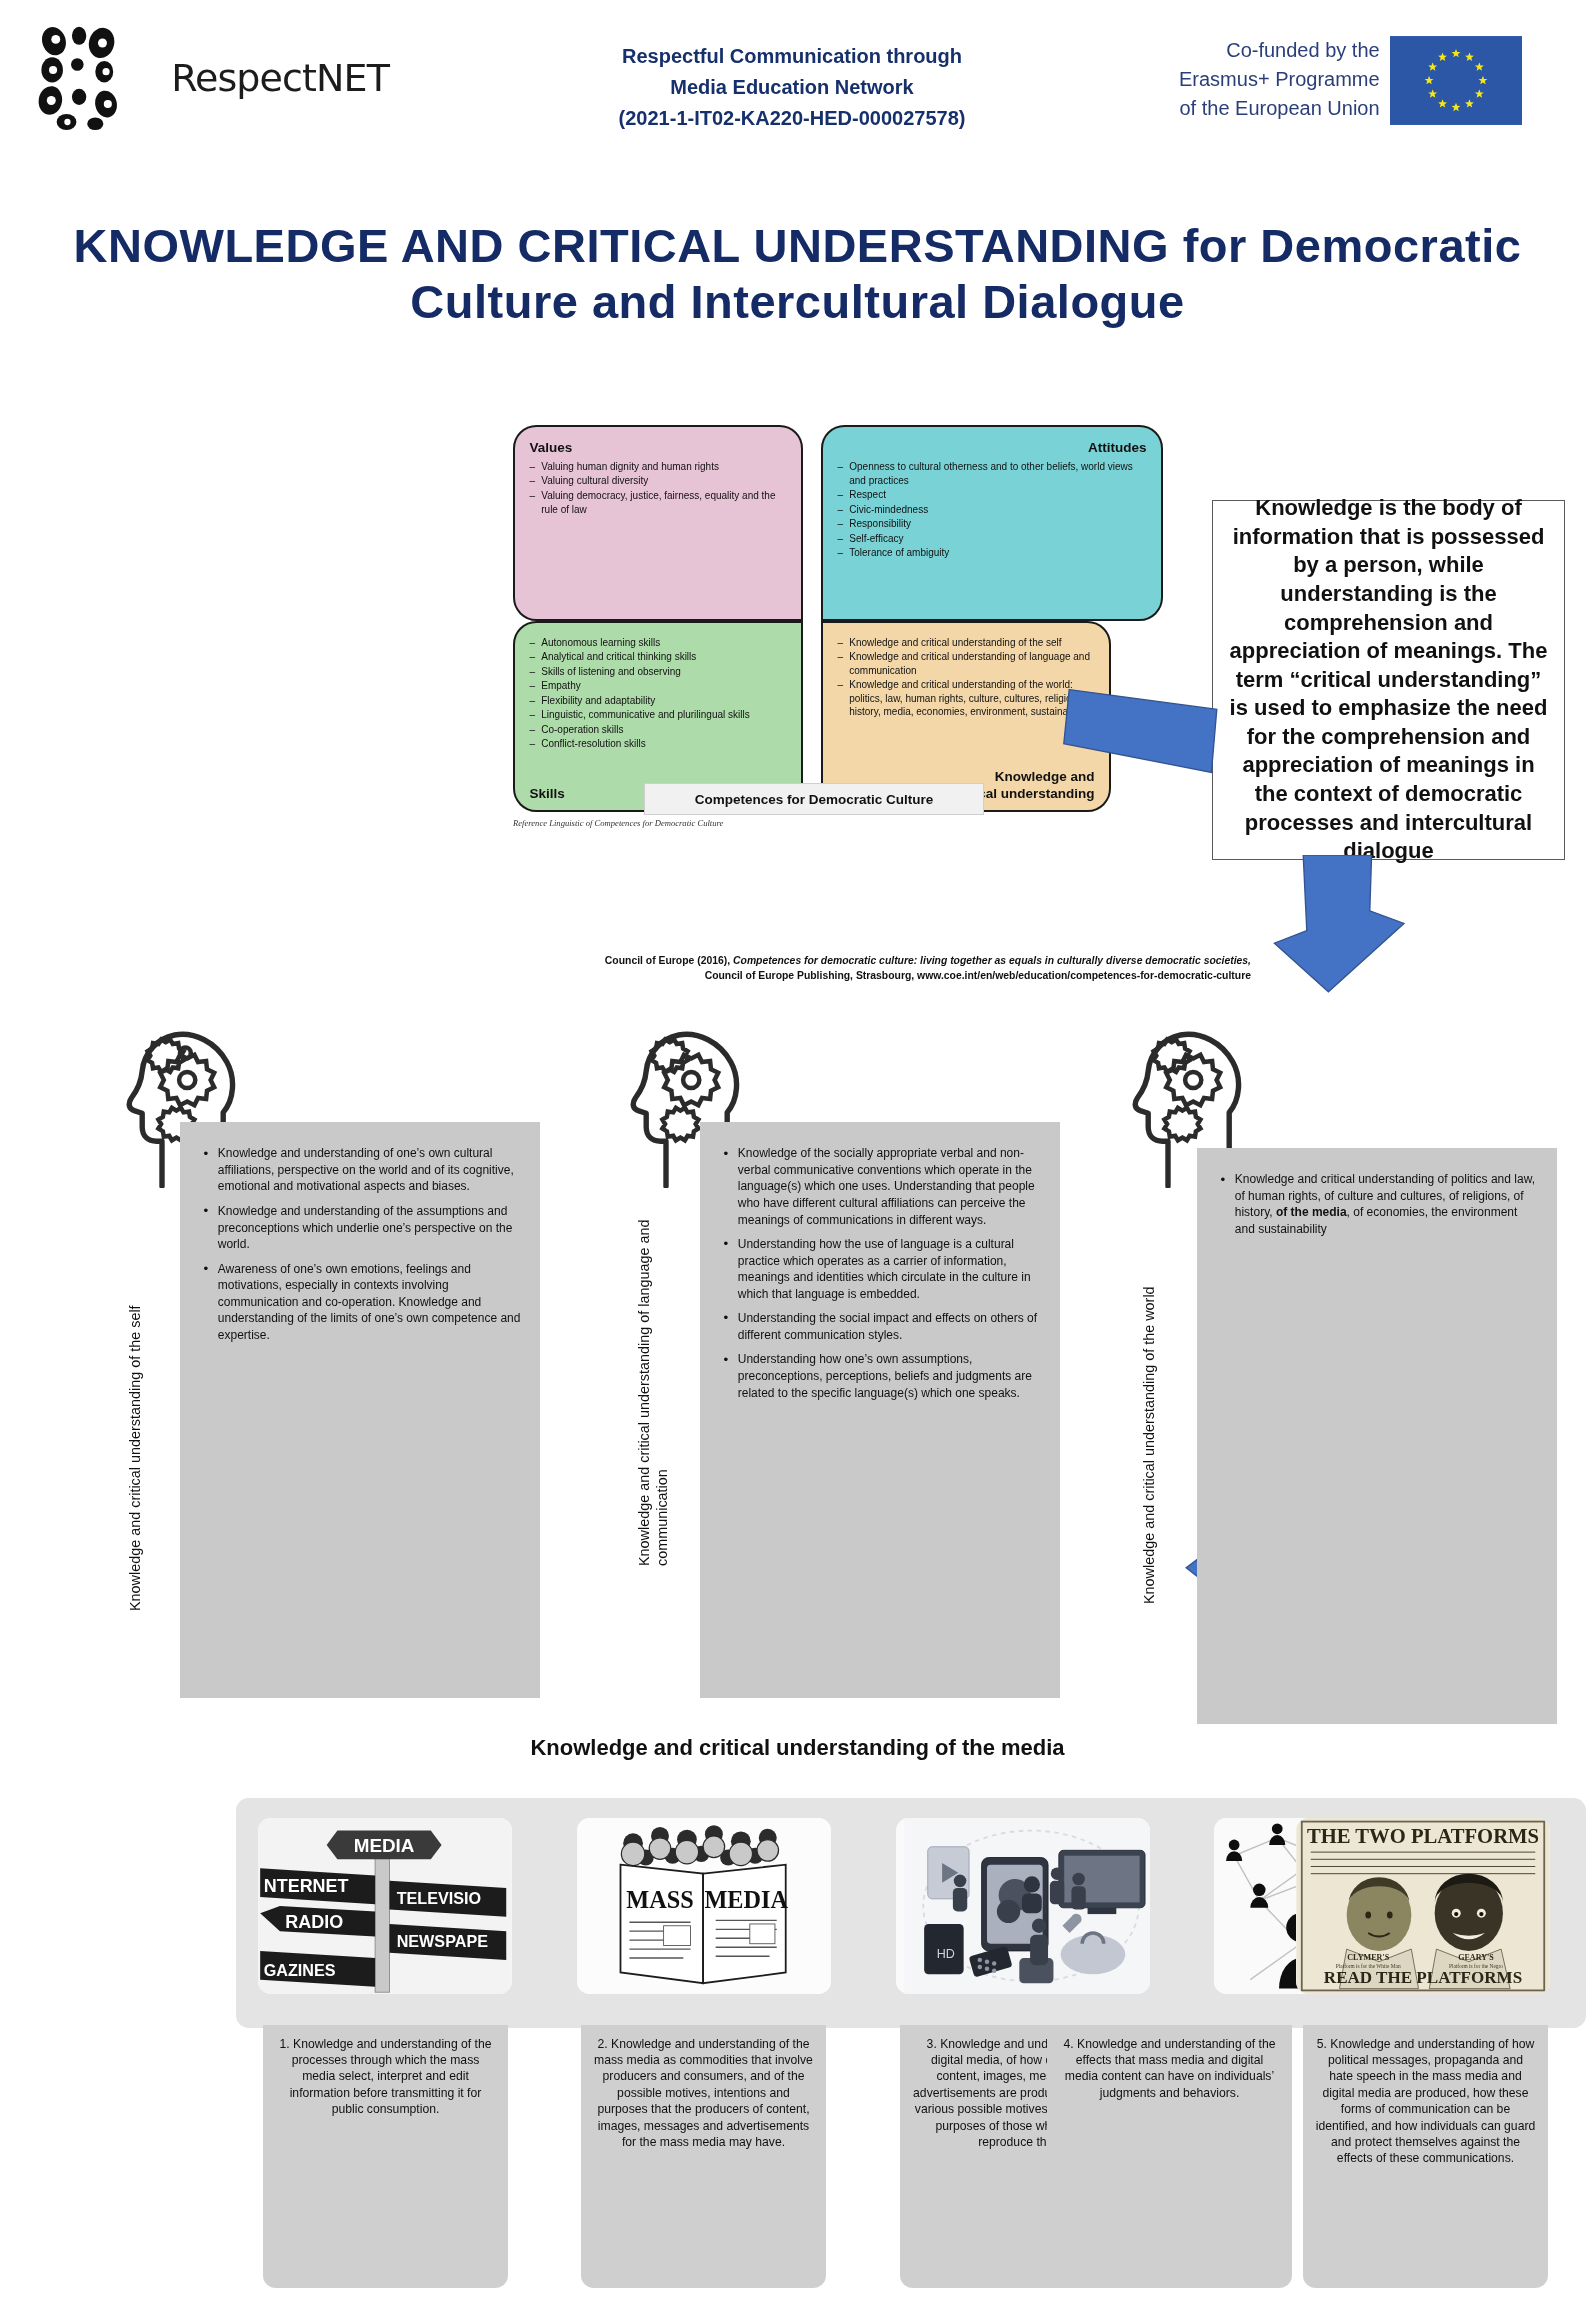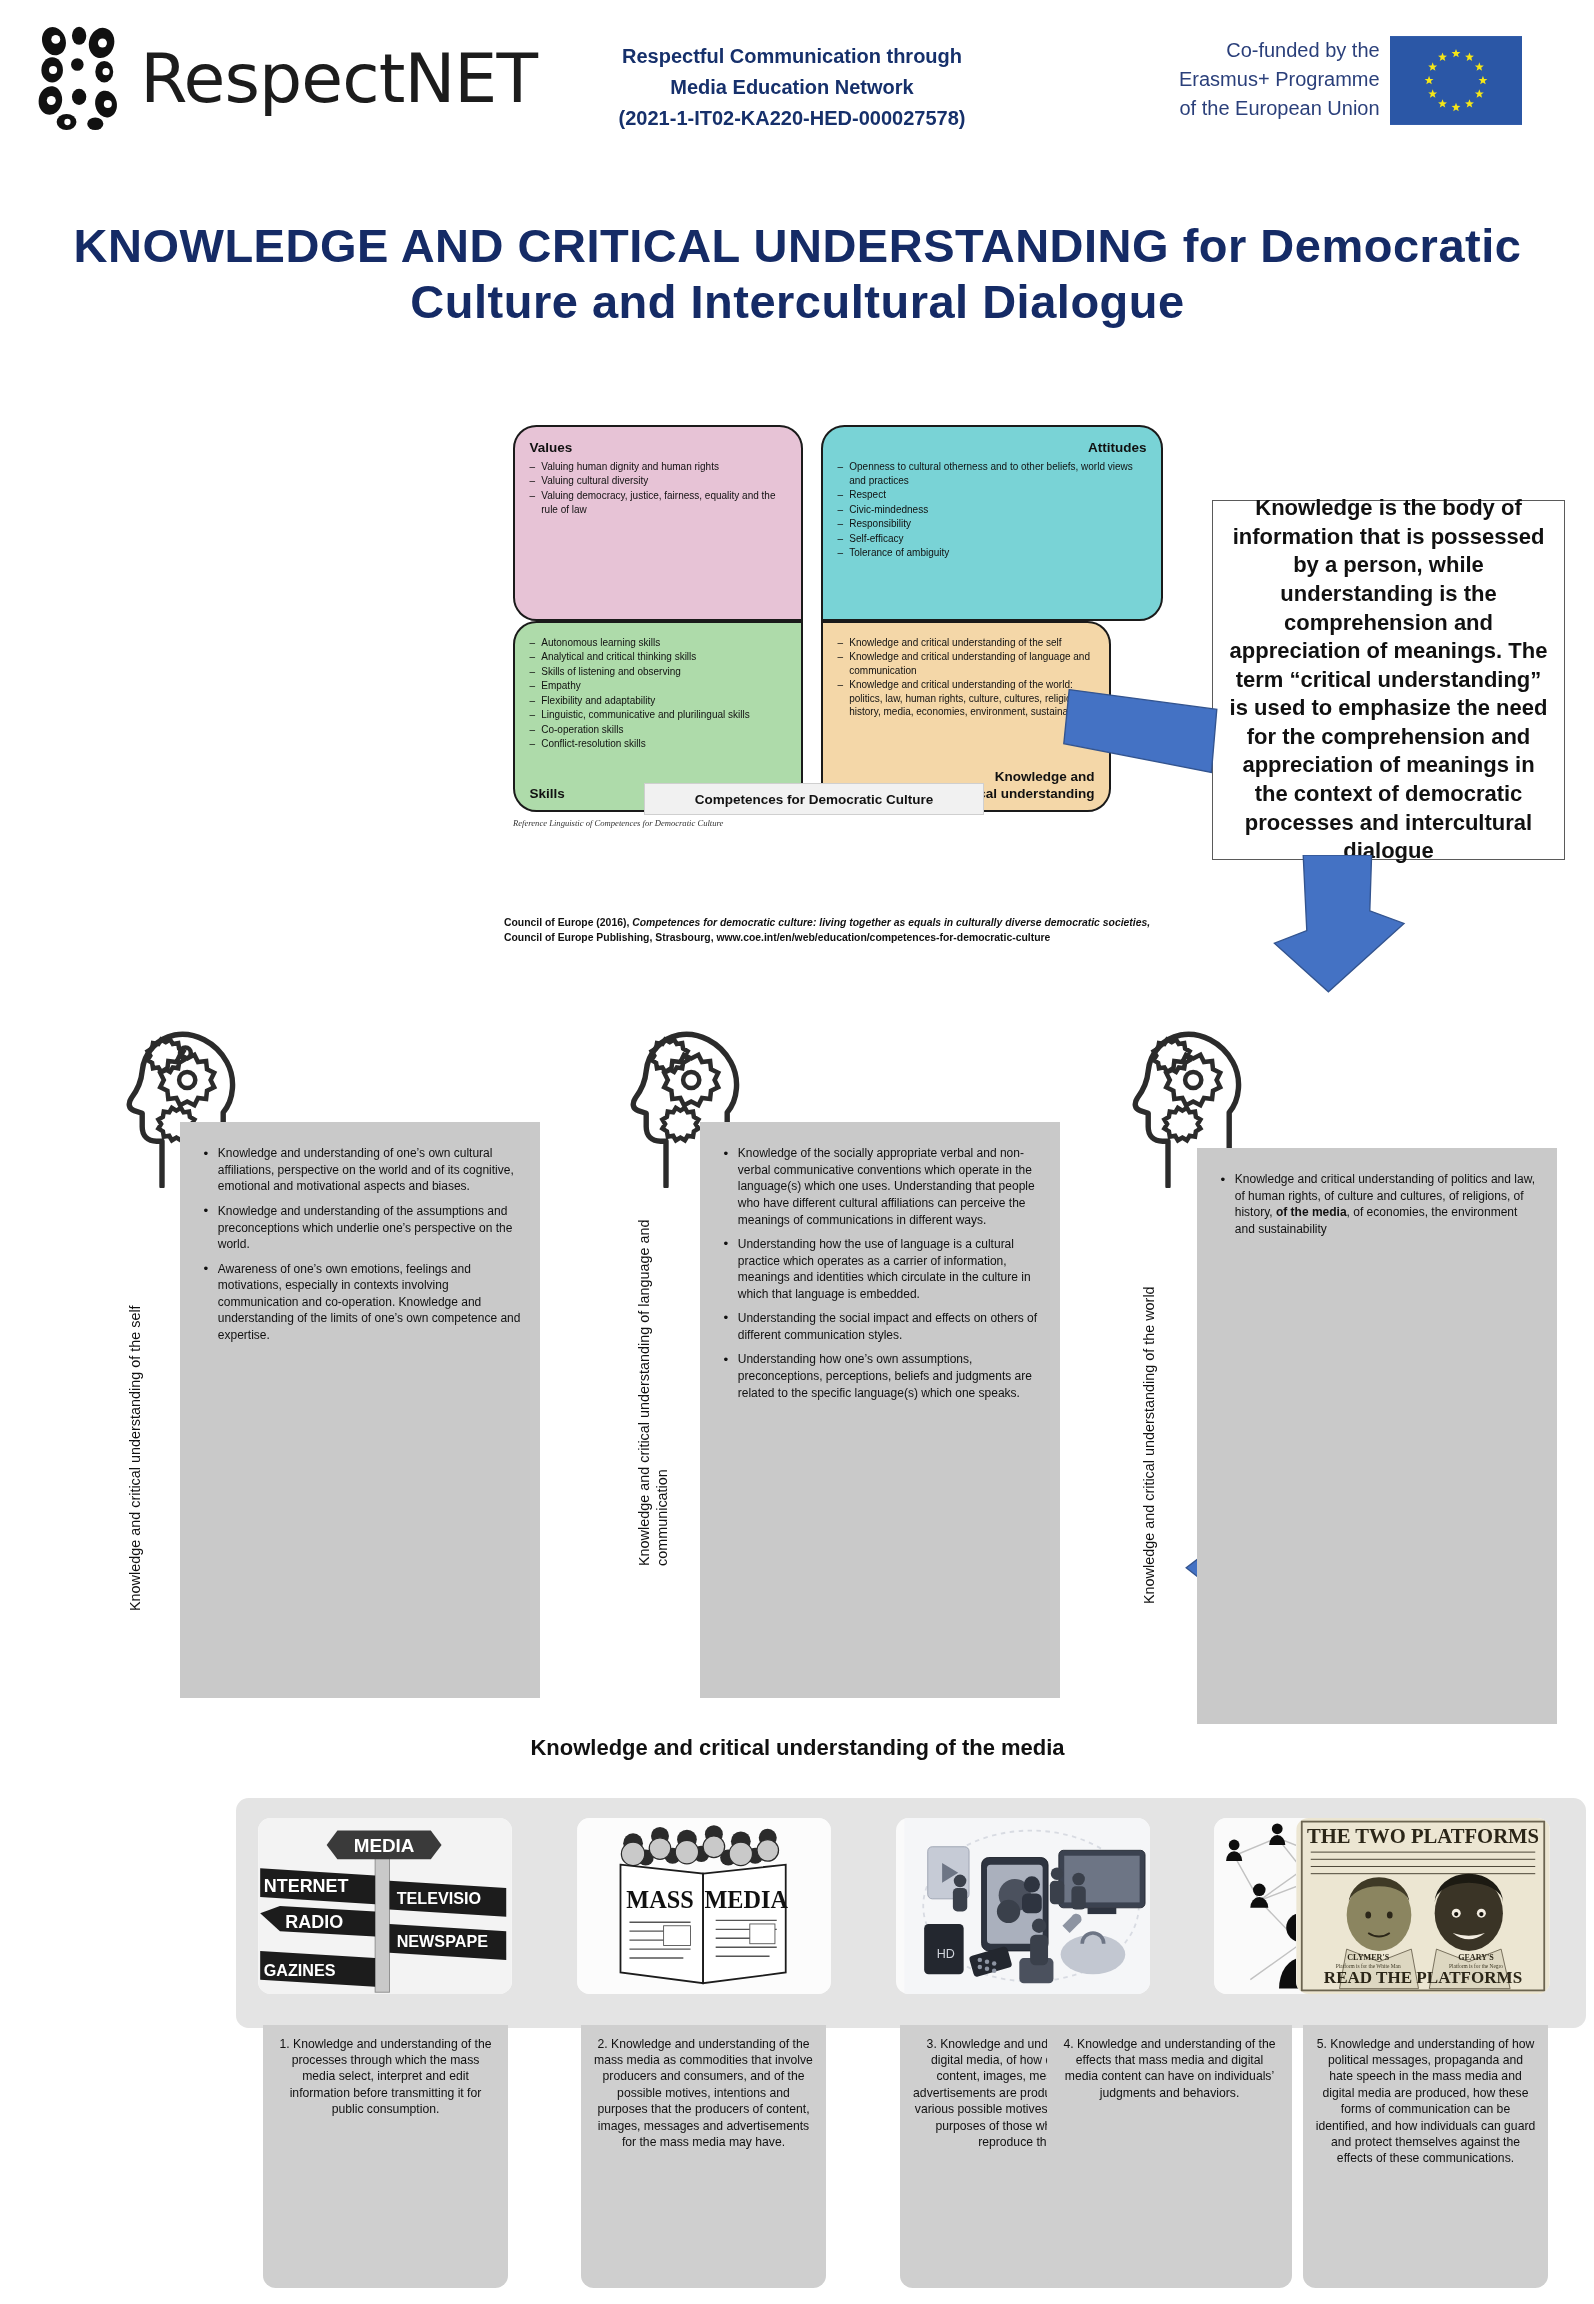--- a/index.html
+++ b/index.html
@@ -9,21 +9,21 @@
     background:#ffffff;
     font-family:"Liberation Sans", sans-serif;
     position:relative;
     overflow:hidden;
   }
 
   
   #header { position:absolute; left:0; top:0; width:1595px; height:167px; }
   #logo-block { position:absolute; left:36px; top:25px; display:flex; align-items:center; gap:7.2px; }
   #logo-mark { width:97px; height:106px; }
-  #logo-text { font-size:68px; font-weight:400; color:#1c1c1c; letter-spacing:-0.9px; font-family:"DejaVu Sans", sans-serif; }
+  #logo-text { font-size:38px; font-weight:400; color:#1c1c1c; letter-spacing:-0.9px; font-family:"DejaVu Sans", sans-serif;margin-left:31px; }
   #project-title {
     position:absolute; left:576px; top:41px; width:432px;
     text-align:center; color:#16306b; font-weight:bold; font-size:20px; line-height:1.55;
   }
   #eu-block { position:absolute; left:1179px; top:36px; display:flex; align-items:flex-start; gap:10.8px; }
   #eu-text { color:#2a3f7a; font-size:20px; line-height:1.45; text-align:right; }
   #eu-flag { width:132px; height:89px; }
 
   
   #main-title {
@@ -51,22 +51,22 @@
     position:absolute; left:140px; top:358px; width:340px; height:32px;
     background:#f1f1f1; border:0.9px solid #cfcfcf;
     display:flex; align-items:center; justify-content:center;
     font-weight:bold; font-size:13.5px; color:#111; z-index:5;
   }
   #cdc-caption {
     position:absolute; left:9px; top:393px; font-size:8.6px; font-style:italic;
     color:#333; font-family:"Liberation Serif", serif;
   }
   #cdc-citation {
-    position:absolute; left:504px; top:916px; width:747px;
-    font-size:10.4px; font-weight:bold; line-height:1.42; color:#111;
+    position:absolute; left:504px; top:954px; width:747px;
+    font-size:10.4px; font-weight:bold; line-height:1.42; color:#111;text-align:right;
   }
   #cdc-citation i { font-weight:bold; font-style:italic; }
 
   
   #definition-box {
     position:absolute; left:1212px; top:500px; width:353px; height:360px;
     background:#fff; border:1.4px solid #5a5a5a;
     padding:9px 10.8px; text-align:center;
     font-weight:bold; font-size:22px; line-height:1.3; color:#111;
     display:flex; align-items:center; justify-content:center;

